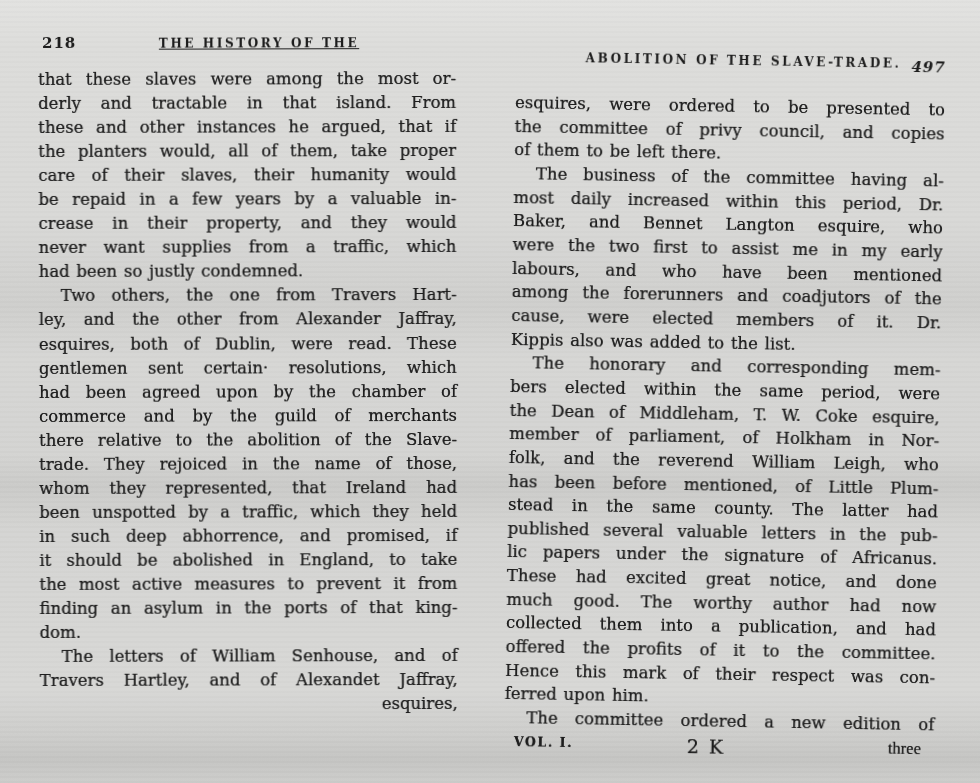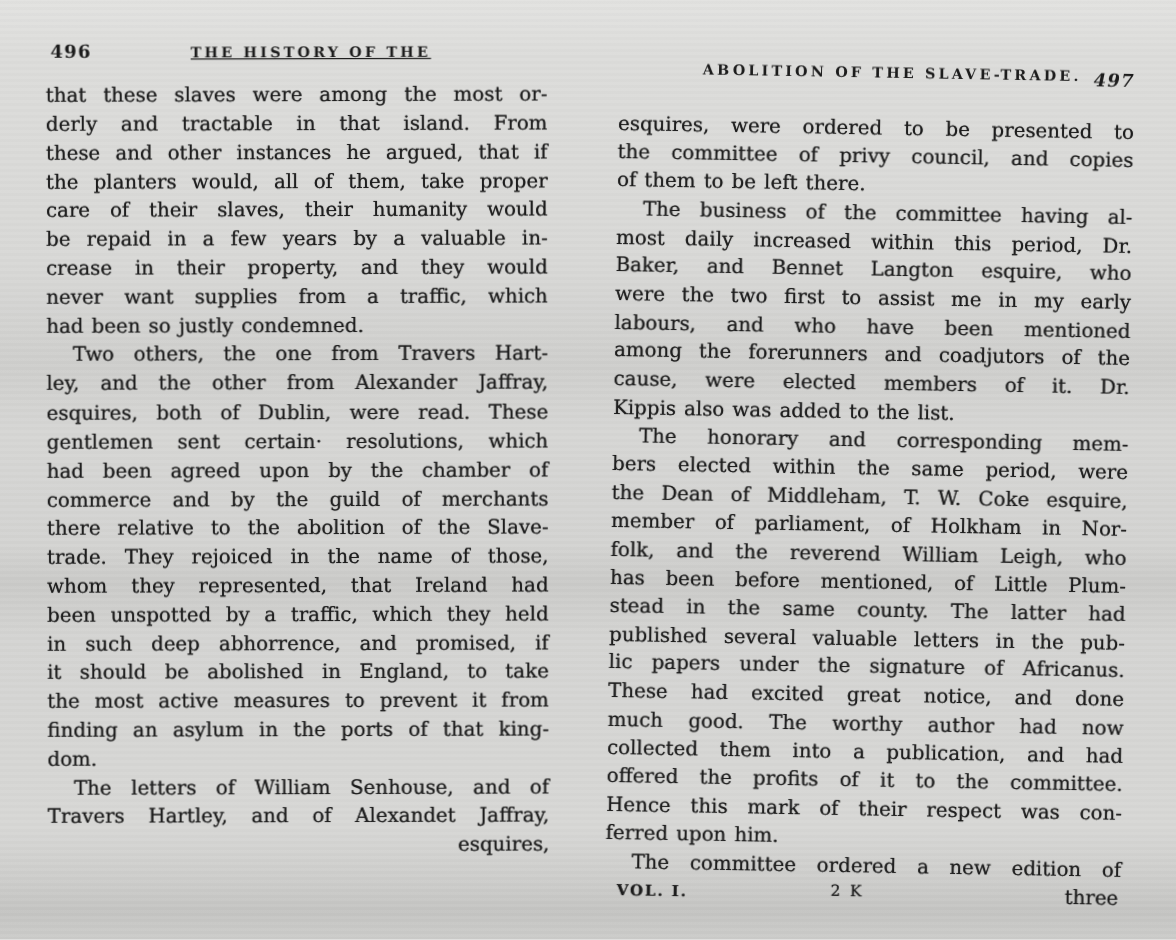--- a/index.html
+++ b/index.html
@@ -129,35 +129,36 @@
     top: 2px;
     font-size: 12.5px;
     font-weight: bold;
     letter-spacing: 1.6px;
   }
   .page-footer .sig {
     position: absolute;
     left: 47%;
     transform: translateX(-50%);
     top: 0;
-    font-size: 13px;
+    font-size: 19px;
     letter-spacing: 2px;
   }
   .page-footer .catchword {
     position: absolute;
-    right: 2px;
-    top: 0;
+    right: 13px;
+    top: 0;
+    font-family: Liberation Serif, serif;
   }
 </style>
 </head>
 <body>
 
 <div class="page page-left">
   <div class="running-head">
-    <span class="page-num">496</span>
+    <span class="page-num">218</span>
     <span class="head-title">THE HISTORY OF THE</span>
   </div>
   <div class="page-body">
       <div class="line">that these slaves were among the most or-</div>
       <div class="line">derly and tractable in that island. From</div>
       <div class="line">these and other instances he argued, that if</div>
       <div class="line">the planters would, all of them, take proper</div>
       <div class="line">care of their slaves, their humanity would</div>
       <div class="line">be repaid in a few years by a valuable in-</div>
       <div class="line">crease in their property, and they would</div>

